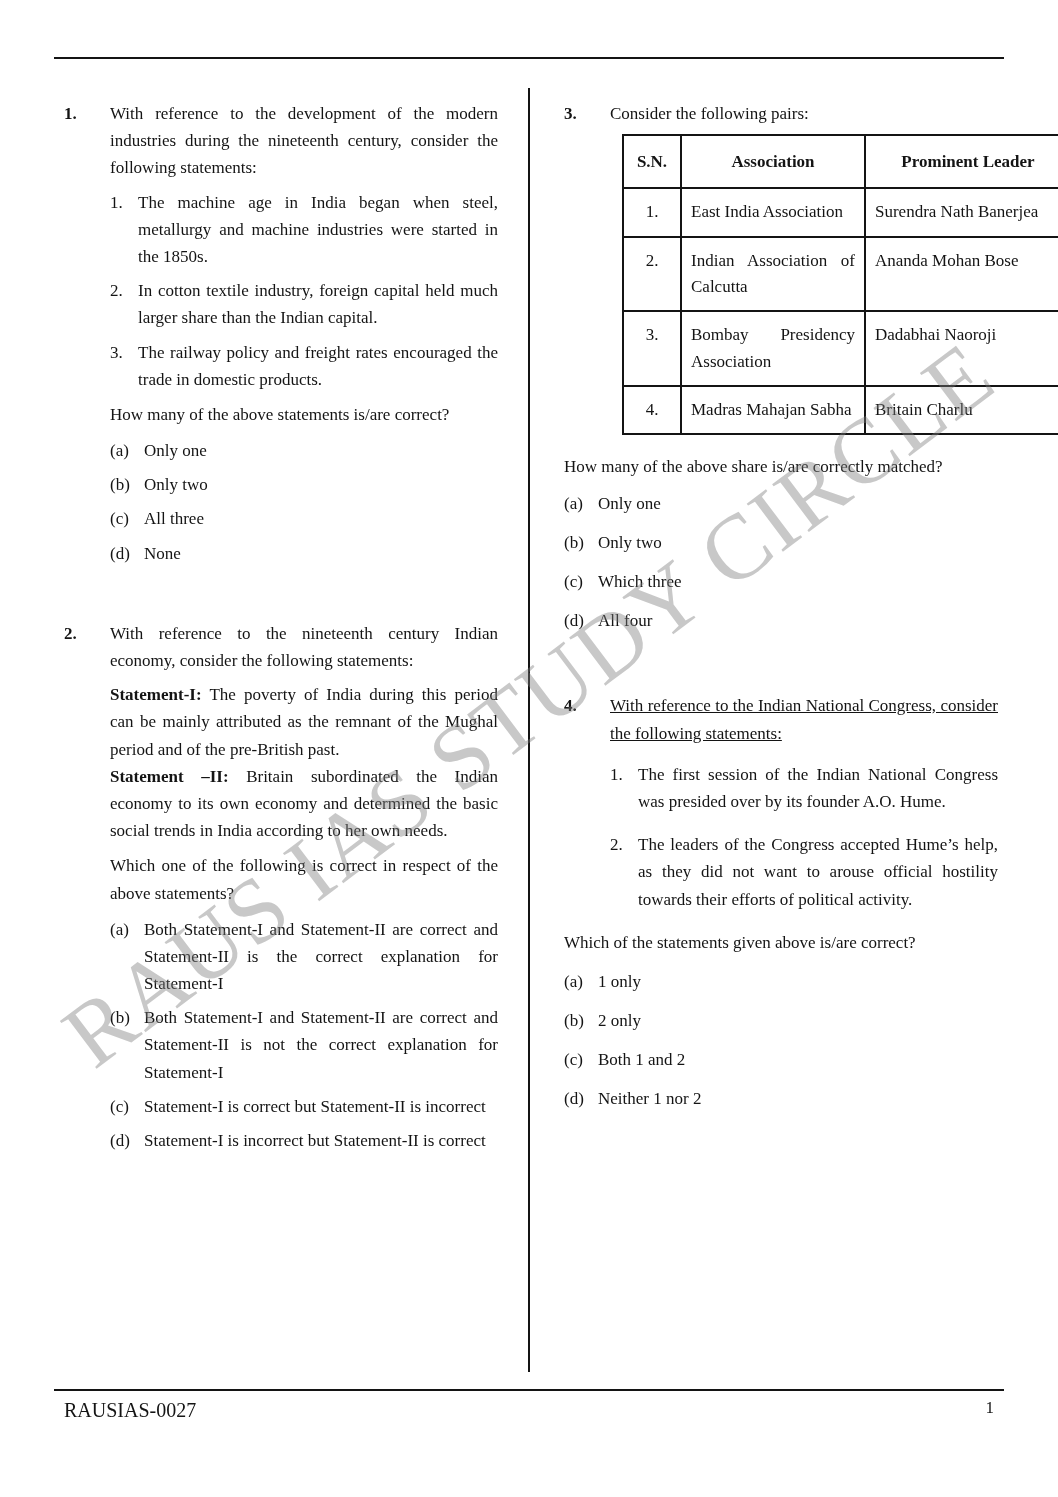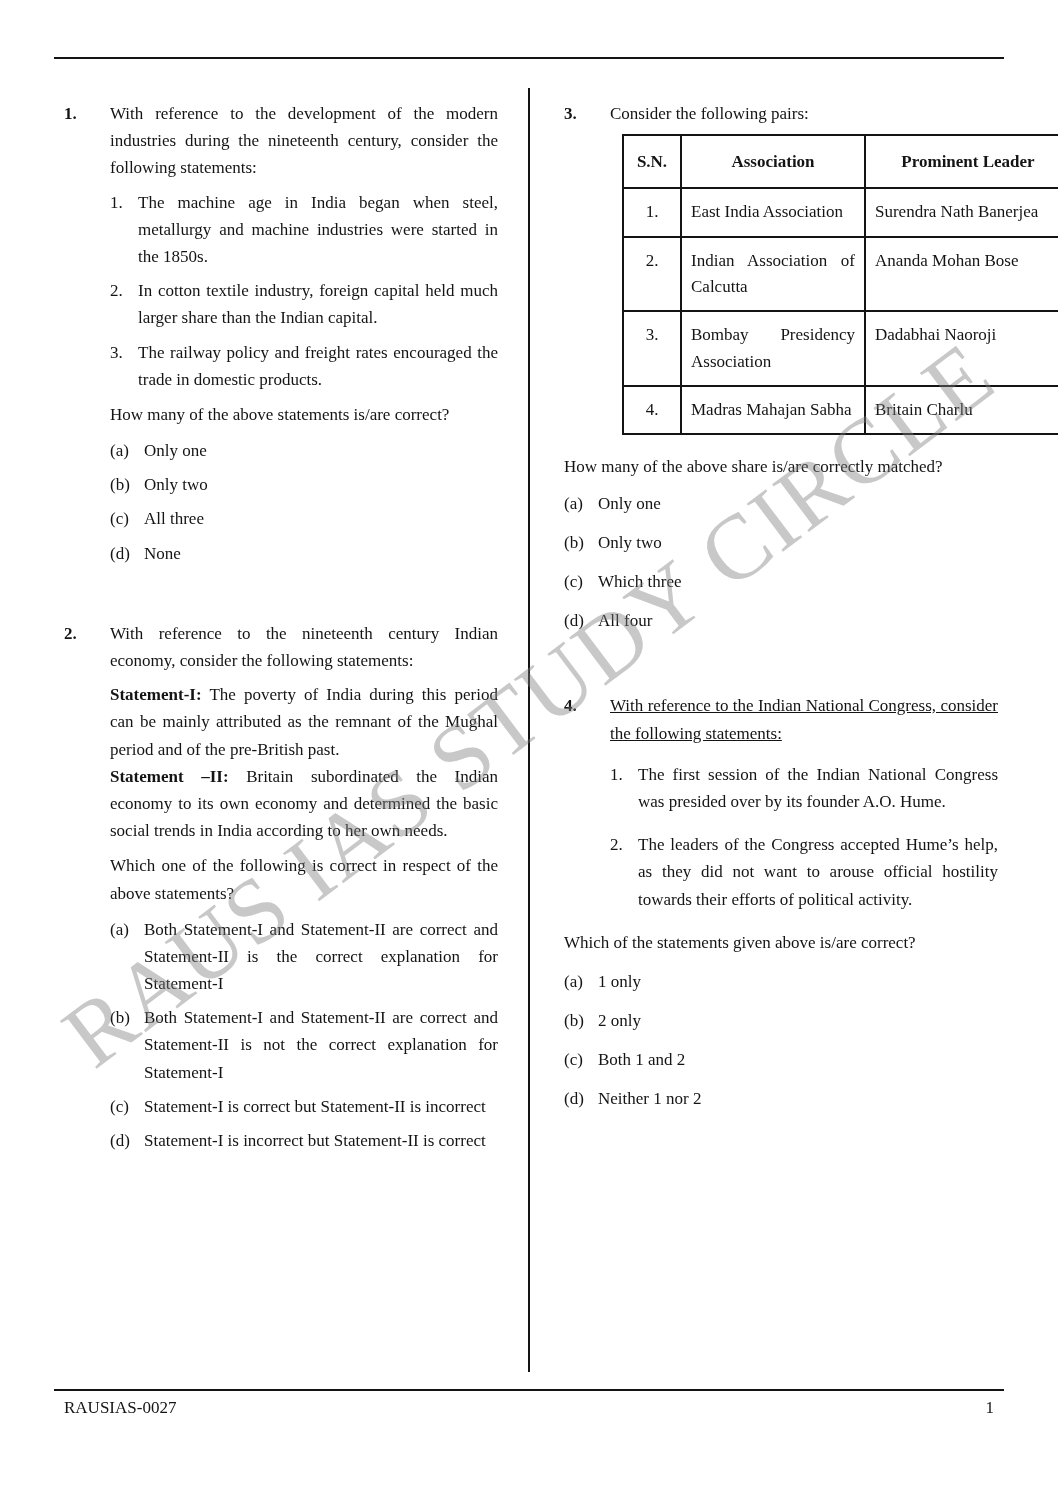--- a/index.html
+++ b/index.html
@@ -17,21 +17,21 @@
     height: 2px; background: #141414;
   }
   .col-divider {
     position: absolute; left: 528px; top: 88px;
     width: 2px; height: 1284px; background: #141414;
   }
   .footer-rule {
     position: absolute; left: 54px; right: 54px; top: 1389px;
     height: 2px; background: #141414;
   }
-  .footer-left { position: absolute; left: 64px; top: 1394px; font-size: 17px; }
+  .footer-left { position: absolute; left: 64px; top: 1394px; font-size: 20px; }
   .footer-right { position: absolute; right: 64px; top: 1394px; font-size: 17px; }
 
   .watermark {
     position: absolute; left: 50%; top: 705px;
     transform: translate(-50%, -50%) rotate(-37deg);
     font-size: 92px; letter-spacing: 2px;
     color: #7d7d7d; opacity: 0.42;
     white-space: nowrap; z-index: 5; pointer-events: none;
   }
 

